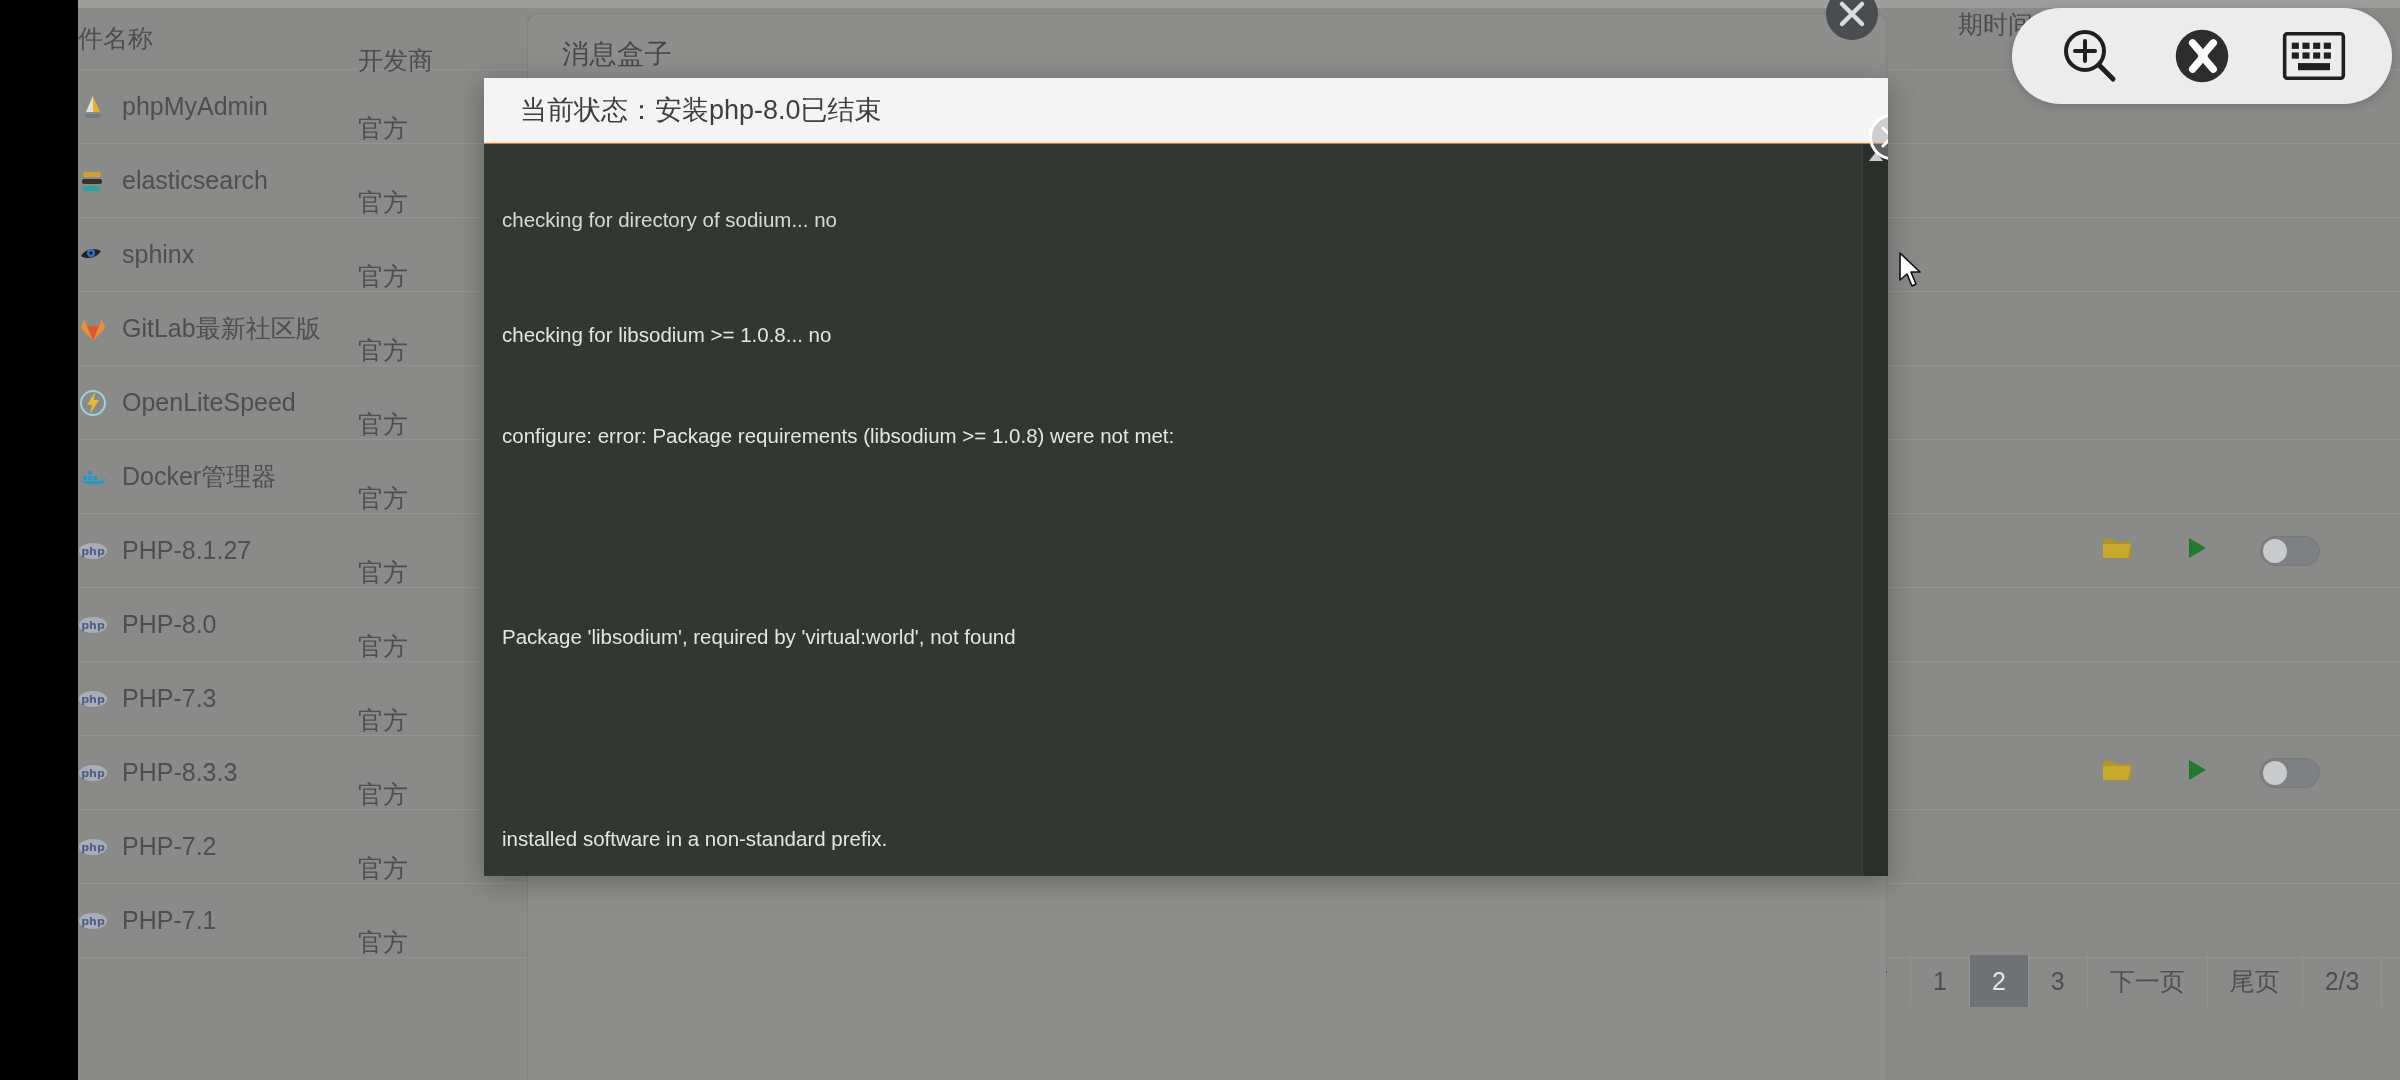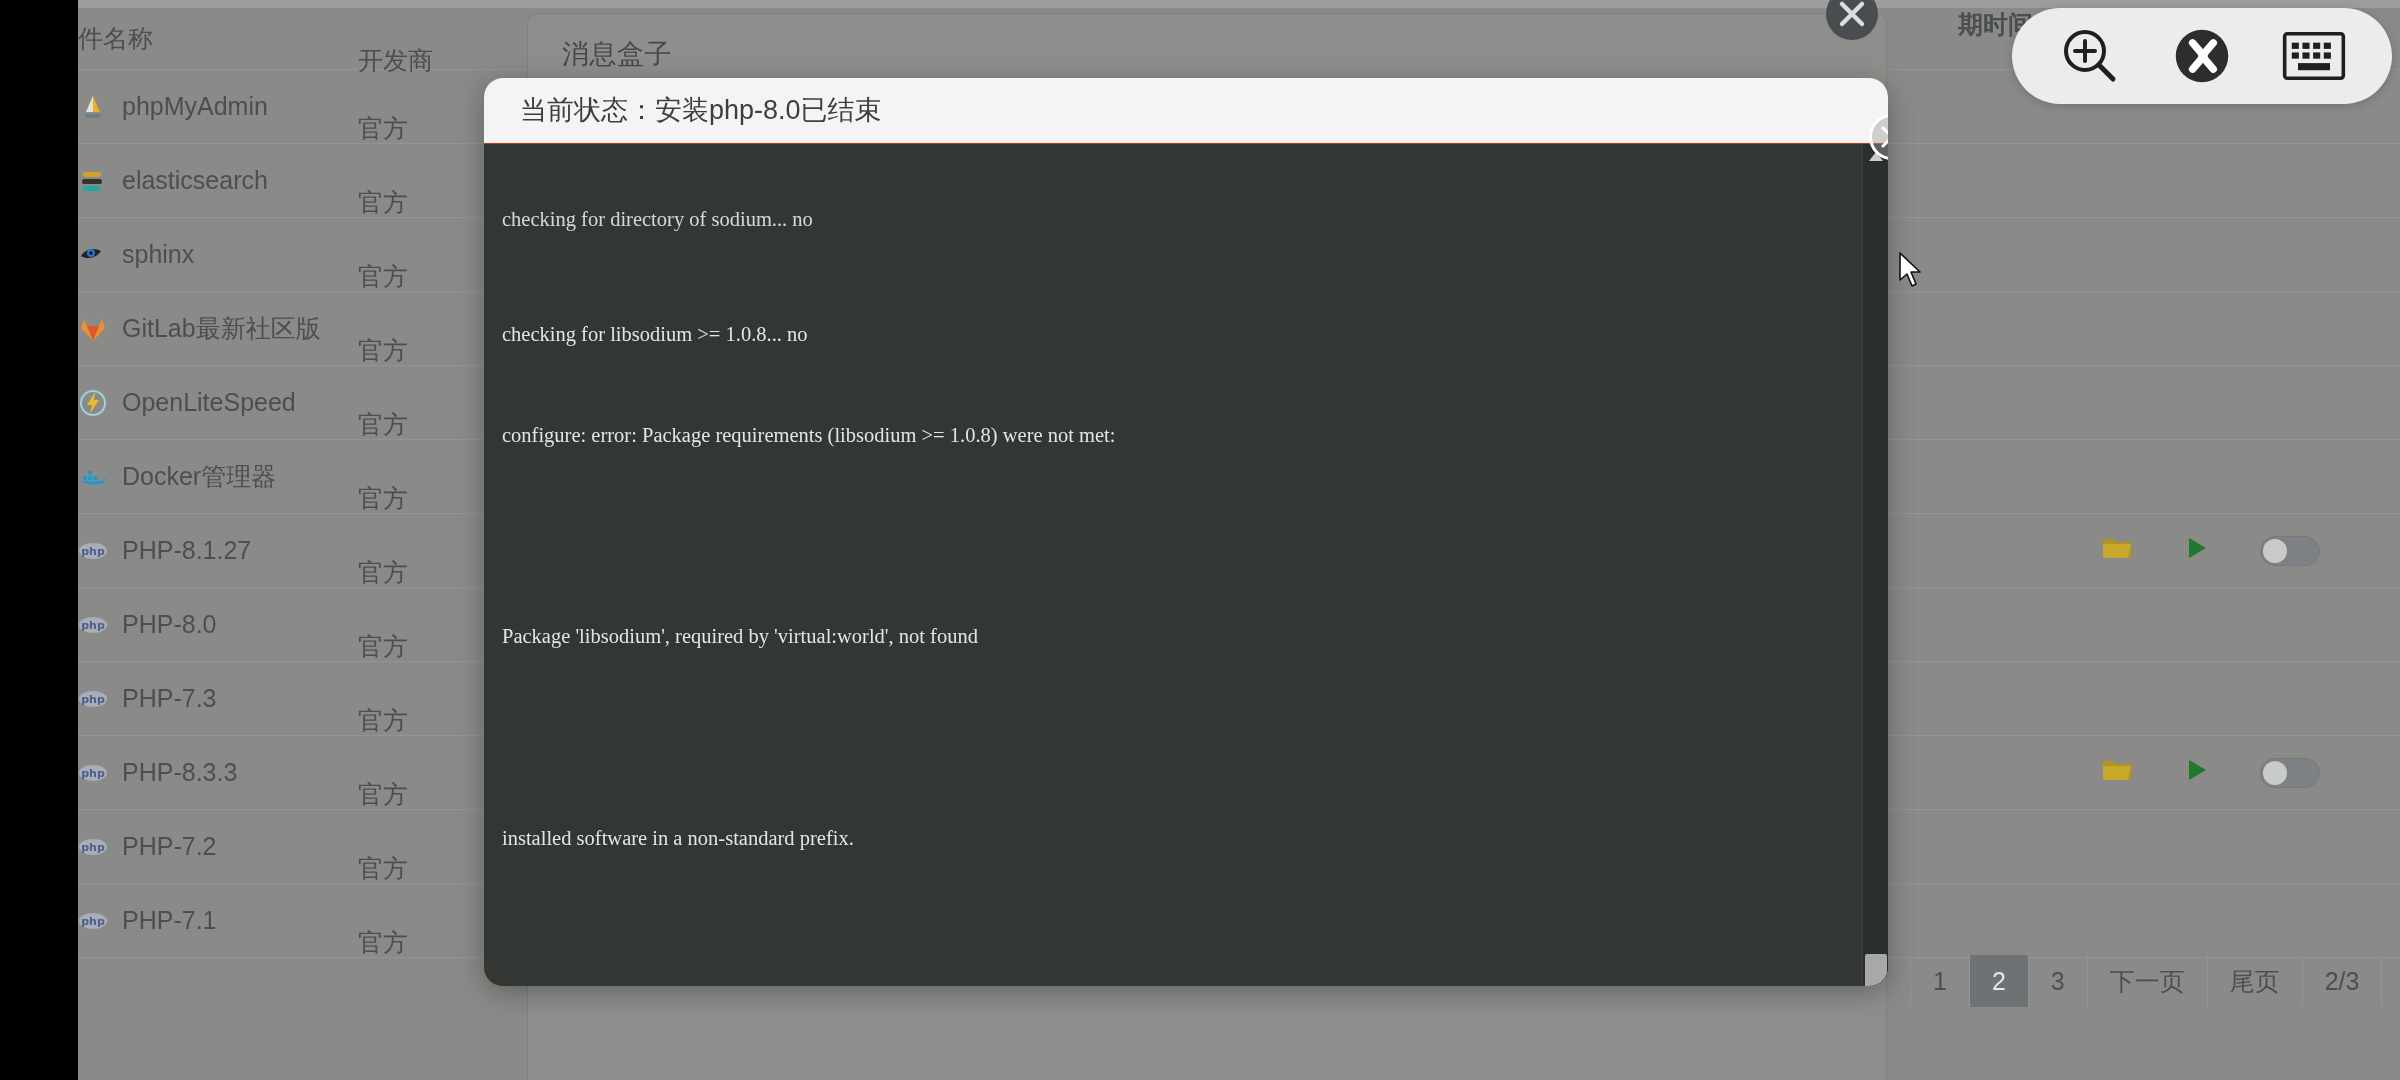--- a/index.html
+++ b/index.html
@@ -113,25 +113,24 @@
   .msgbox-title {
     position: absolute; left: 34px; top: 22px;
     font-size: 27px; color: #45484a;
     letter-spacing: .5px;
   }
 
   
   .statusdlg {
     position: absolute;
     left: 484px; top: 78px;
-    width: 1404px; height: 908px;
-    background: #c2410c;
+    width: 1404px; height: 798px;
+    background: #f97316;
     box-shadow: 0 6px 28px rgba(0,0,0,.30);
     overflow: hidden;
-    border-radius: 19px;
   }
   .statusdlg-header {
     position: relative;
     height: 65px;
     background: #f4f4f4;
     display: flex; align-items: center;
     padding-left: 36px;
     font-size: 27px;
     color: #3b3f41;
     border-bottom: 1px solid #e8e8e8;
@@ -156,21 +155,21 @@
   }
   .close-outer svg { width: 34px; height: 34px; }
 
   
   .terminal {
     position: absolute;
     left: 0; top: 66px;
     width: 1404px; height: 936px;
     background: #323733;
     color: #e4e6e3;
-    font-family: Liberation Serif, serif;
+    font-family: Liberation Sans, sans-serif;
     font-size: 20.5px;
     line-height: 33.6px;
     padding: 6px 0 0 18px;
     overflow: hidden;
     white-space: pre;
   }
   .term-line { white-space: pre; }
   .term-line.clipped {
     position: relative;
     top: -14px;
@@ -227,21 +226,20 @@
     color: #9a9a98;
     white-space: nowrap;
   }
 
   
   .bg-exp-head {
     position: absolute;
     left: 1880px; top: 8px;
     font-size: 25px; color: #4a4e50;
     white-space: nowrap;
-    font-weight: bold;
   }
 
   
   .cursor {
     position: absolute;
     left: 1898px; top: 252px;
     width: 26px; height: 38px;
     pointer-events: none;
   }
 

